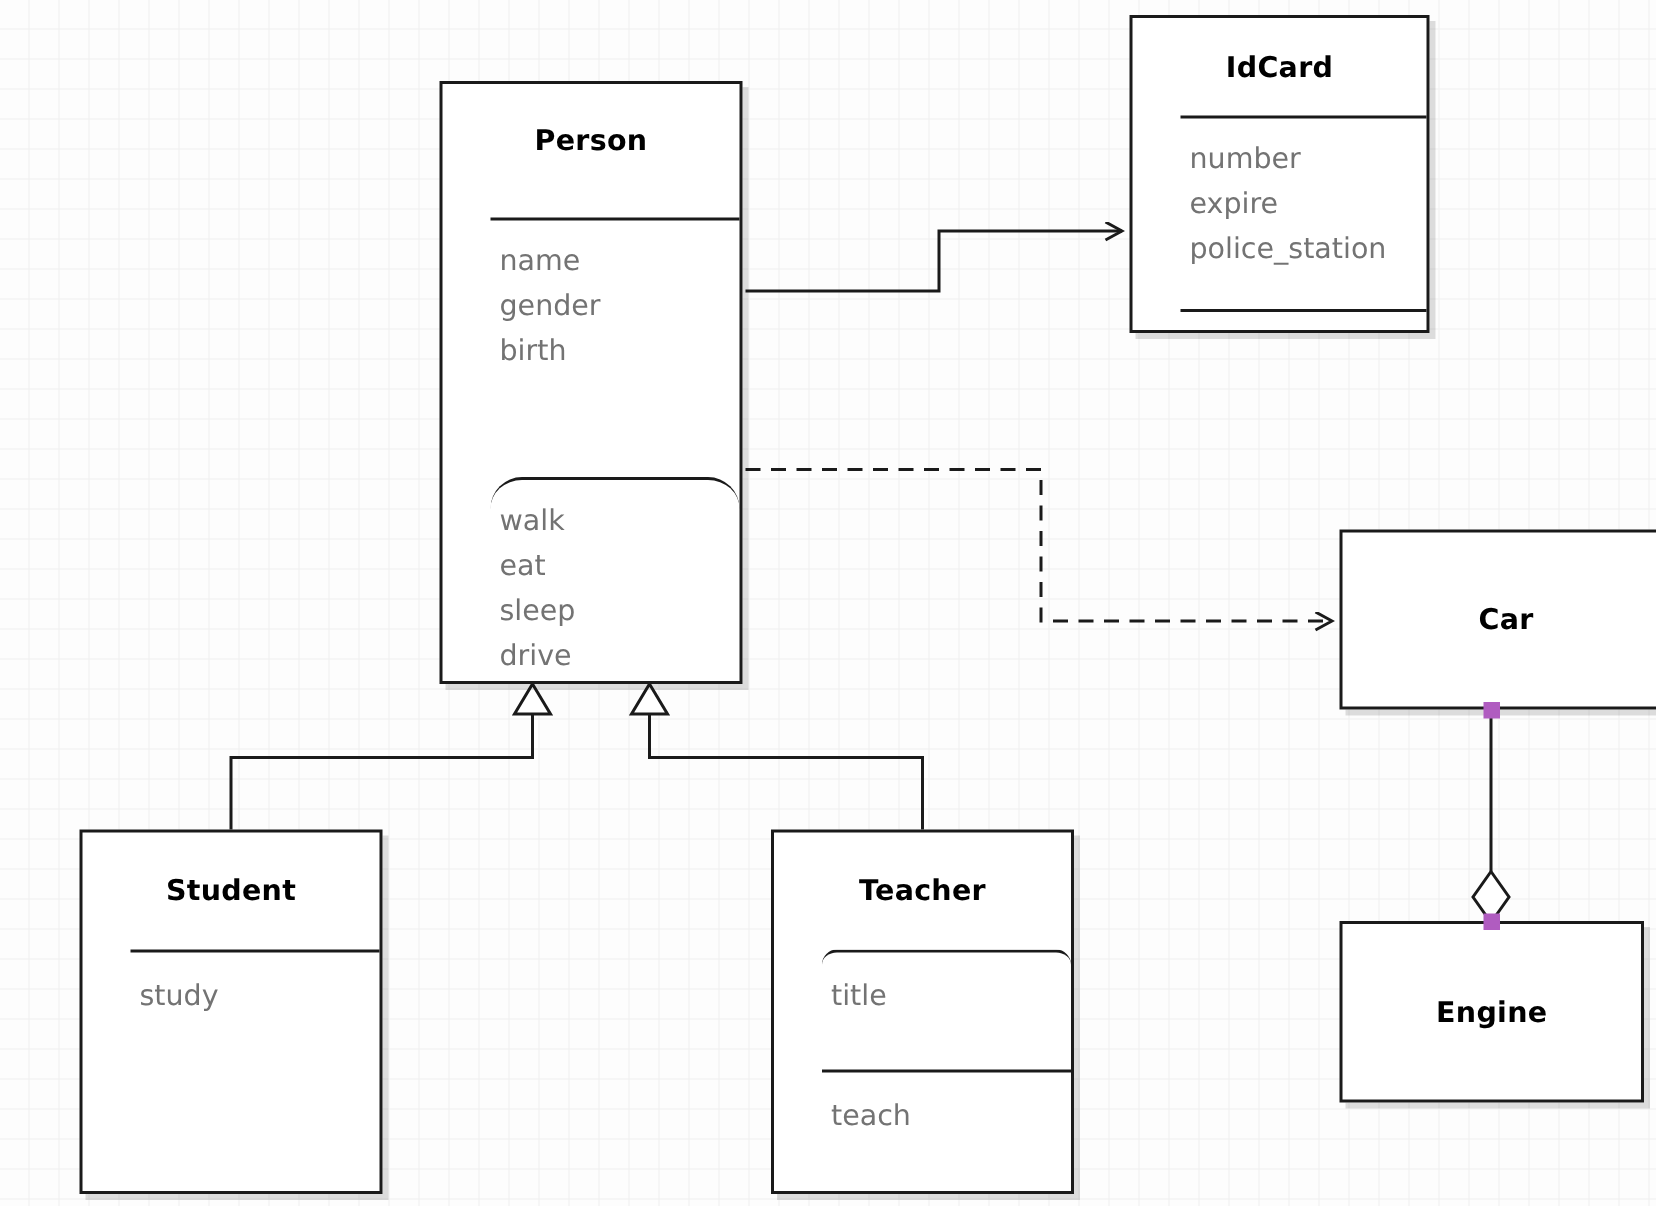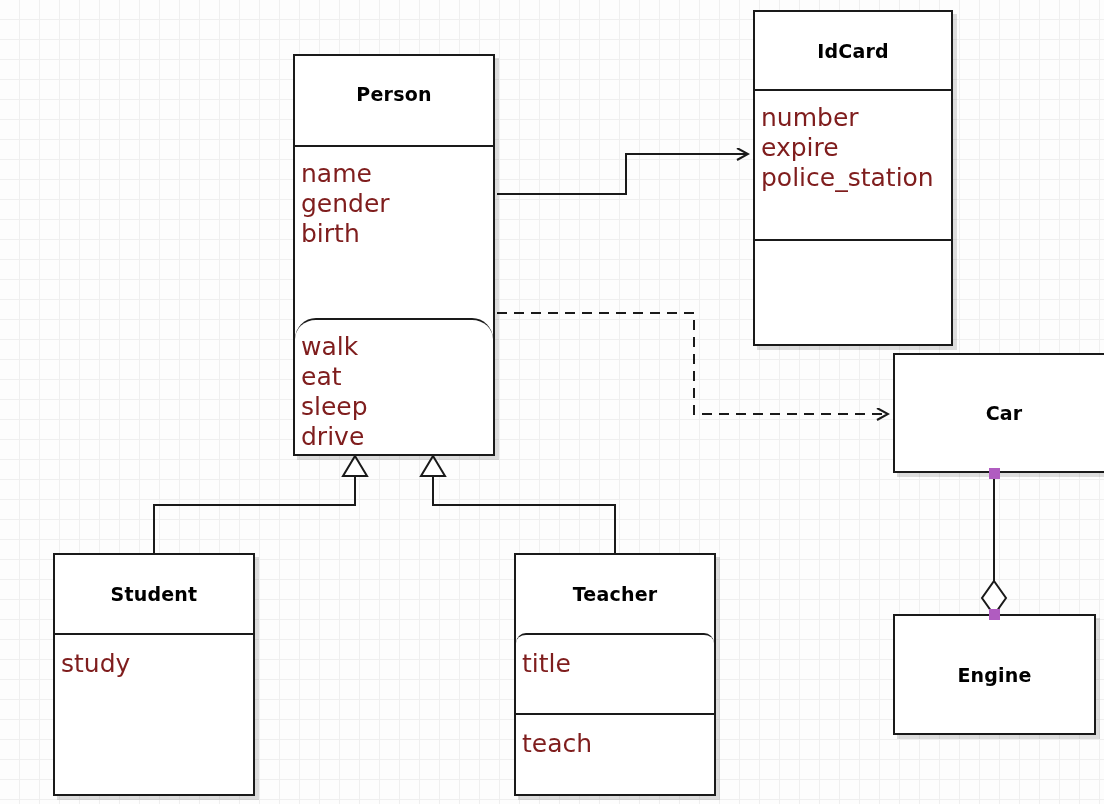--- a/index.html
+++ b/index.html
@@ -50,23 +50,24 @@
     display: flex;
     align-items: center;
     justify-content: center;
     font-weight: bold;
     font-size: 19px;
     color: #000000;
     letter-spacing: 0.2px;
   }
   .cmp-body {
     padding: 12px 0 0 6px;
-    font-size: 25px;
-    color: #7f1d1d;
+    font-size: 19px;
+    color: #737373;
     line-height: 30px;
+    margin-left: 32px;
   }
   .cmp-body.tight {
     padding-top: 14px;
   }
   .feature {
     white-space: nowrap;
   }
   .handle {
     position: absolute;
     width: 11px;
@@ -126,21 +127,21 @@
       <div class="feature">birth</div>
     </div>
     <div class="compartment cmp-body" style="flex:1 1 auto;border-radius:21px;">
       <div class="feature">walk</div>
       <div class="feature">eat</div>
       <div class="feature">sleep</div>
       <div class="feature">drive</div>
     </div>
   </div>
 
-  <div class="uml-class" style="left:753px; top:10px; width:200px; height:336px;">
+  <div class="uml-class" style="left:753px; top:10px; width:200px; height:212px;">
     <div class="compartment cmp-title" style="height:77px;">
       <span>IdCard</span>
     </div>
     <div class="compartment cmp-body" style="height:150px;">
       <div class="feature">number</div>
       <div class="feature">expire</div>
       <div class="feature">police_station</div>
     </div>
     <div class="compartment cmp-body" style="flex:1 1 auto;"></div>
   </div>

